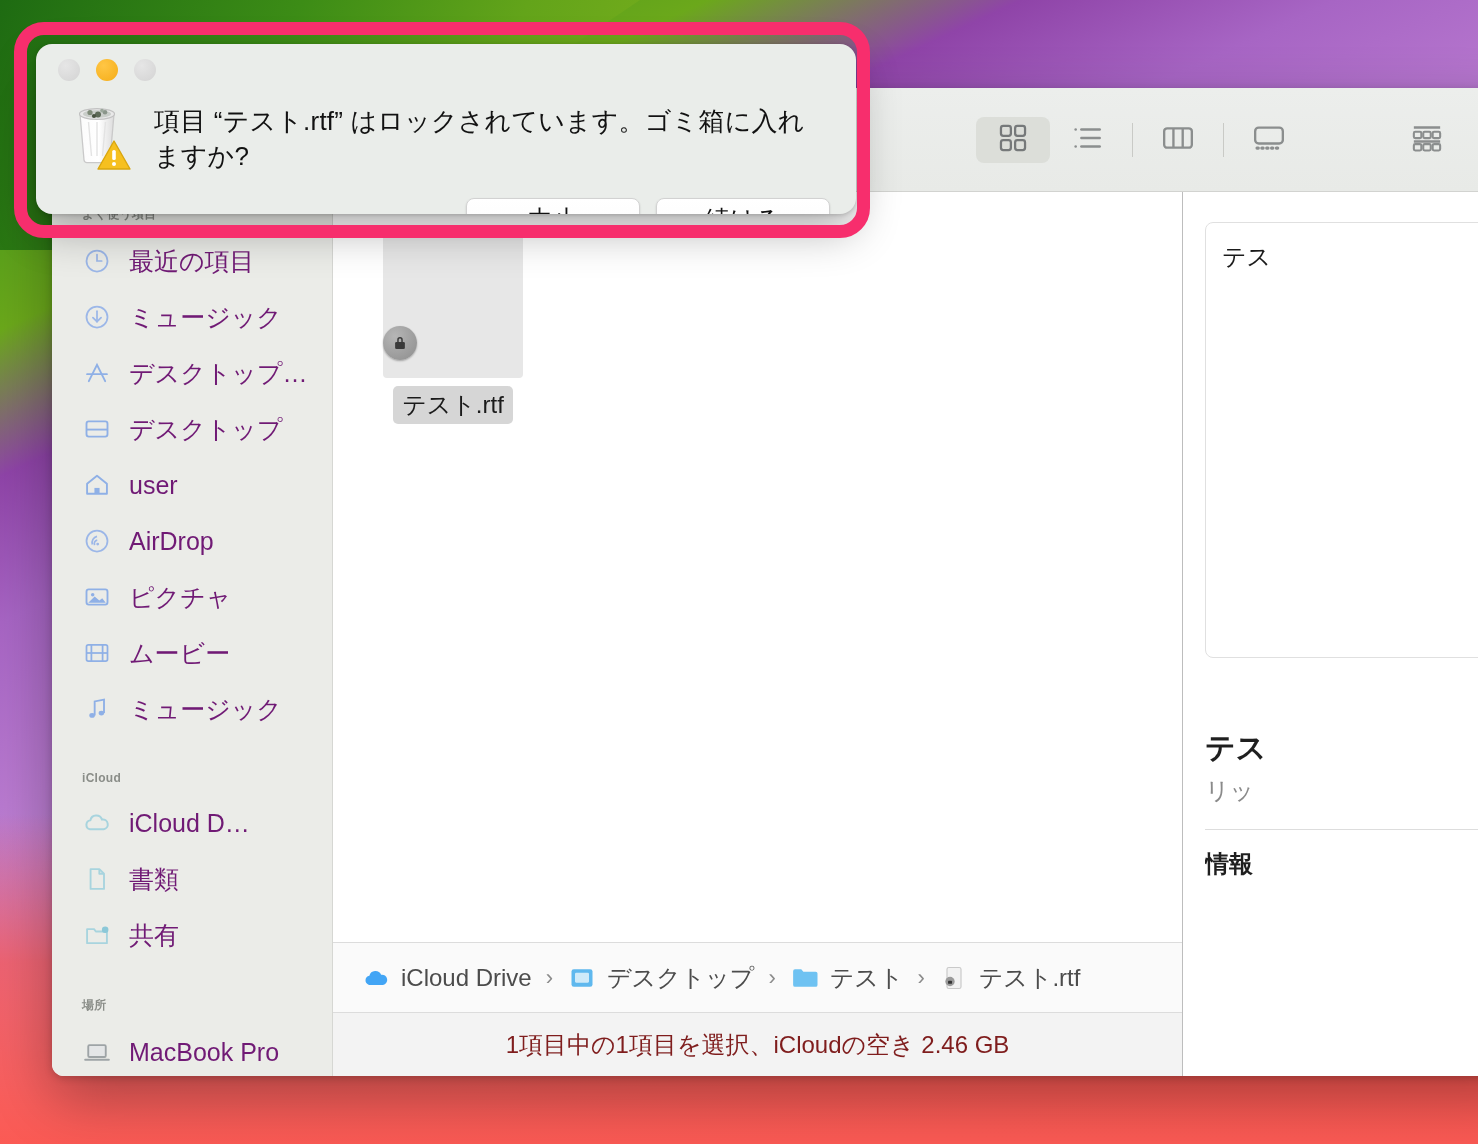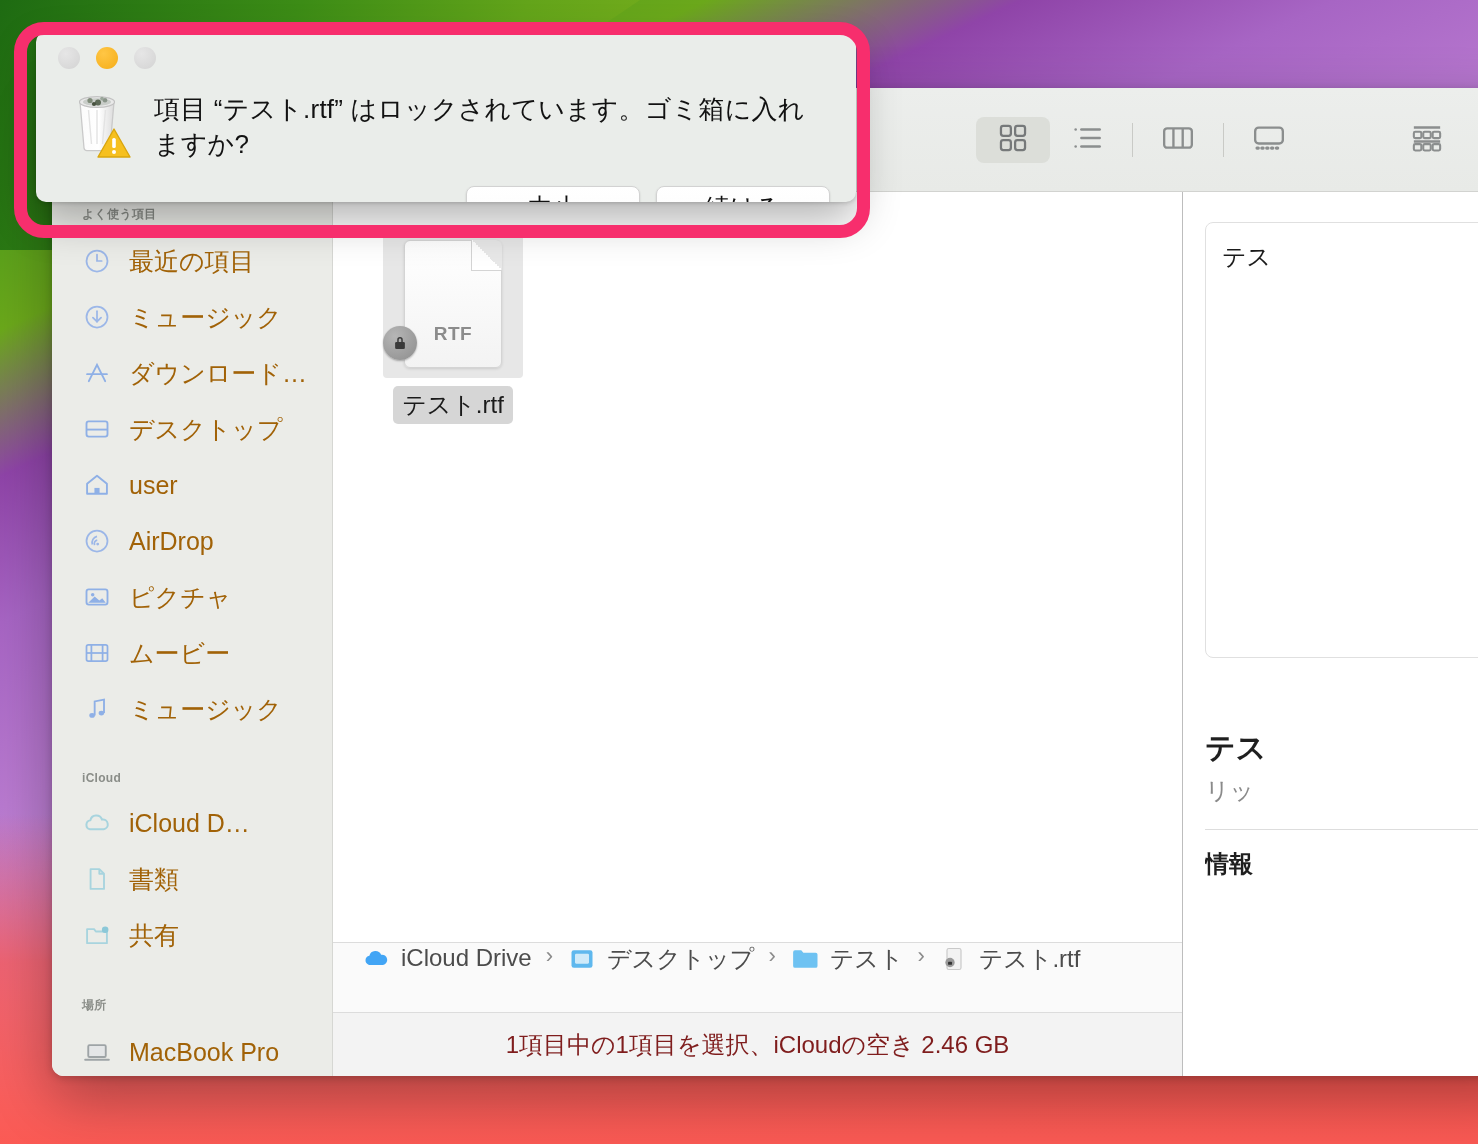--- a/index.html
+++ b/index.html
@@ -86,21 +86,21 @@
     overflow: hidden;
   }
   .sb-header {
     font-size: 12px; font-weight: bold; color: #8a8d88;
     padding: 6px 0 10px 30px; letter-spacing: .3px;
   }
   .sb-header.spaced { padding-top: 34px; }
   .sb-item {
     display: flex; align-items: center;
     height: 56px; padding-left: 30px; gap: 17px;
-    color: #a16207; font-size: 25px;
+    color: #701a75; font-size: 25px;
   }
   .sb-icon { width: 30px; height: 30px; flex: 0 0 30px; display:flex; align-items:center; justify-content:center; }
   .sb-label { white-space: nowrap; overflow: hidden; }
 
   
   #content-col { flex: 1; display: flex; flex-direction: column; min-width: 0; }
   #file-area { flex: 1; background: #ffffff; position: relative; }
 
   .file-item {
     position: absolute; left: 50px; top: 38px;
@@ -146,21 +146,21 @@
     padding: 3px 9px;
     border-radius: 5px;
     white-space: nowrap;
   }
 
   
   #path-bar {
     height: 70px; flex: 0 0 70px;
     background: #fafafa;
     border-top: 1px solid #dcdcdc;
-    display: flex; align-items: flex-start;
+    display: flex; align-items: center;
     padding-left: 28px; gap: 10px;
     font-size: 24px; color: #4c4c4c;
   }
   .crumb { display: flex; align-items: center; gap: 10px; }
   .crumb-sep { color: #8b8b8b; font-size: 22px; margin: 0 4px; }
   .crumb-ico { width: 30px; height: 30px; display:flex;align-items:center;justify-content:center; }
 
   
   #status-bar {
     height: 64px; flex: 0 0 64px;
@@ -187,24 +187,24 @@
     font-size: 24px; color:#1b1b1b;
     overflow:hidden; white-space:nowrap;
   }
   .pv-title { margin-top: 70px; font-size: 30px; font-weight: bold; color:#1f1f1f; white-space:nowrap; overflow:hidden;}
   .pv-sub { margin-top: 6px; font-size: 24px; color:#8a8a8a; white-space:nowrap; overflow:hidden;}
   .pv-sec { margin-top: 22px; padding-top: 18px; border-top: 1px solid #dddddd; font-size: 24px; font-weight:bold; color:#1f1f1f; white-space:nowrap; overflow:hidden;}
 
   
   #alert {
     position: absolute;
-    left: 36px; top: 32px;
+    left: 36px; top: 44px;
     width: 820px; height: 170px;
     background: #eaedea;
-    border-radius: 10px;
+    border-radius: 16px;
     box-shadow: 0 18px 44px rgba(0,0,0,.30), 0 1px 4px rgba(0,0,0,.18);
     overflow: hidden;
   }
   #alert-titlebar {
     height: 52px;
     display: flex; align-items: center;
     padding-left: 22px; gap: 16px;
   }
   .tl { width: 22px; height: 22px; border-radius: 50%; }
   .tl.grey   { background: radial-gradient(circle at 35% 30%, #e6e6e6, #d3d3d3); }
@@ -350,21 +350,21 @@
         <span class="sb-label">ミュージック</span>
       </div>
 
       <div class="sb-item">
         <span class="sb-icon">
           <svg width="28" height="28" viewBox="0 0 24 24" fill="none" stroke="#8fb0e6" stroke-width="1.6" stroke-linecap="round">
             <path d="M5 19 L12 5 L19 19"></path>
               <line x1="3.5" y1="13" x2="20.5" y2="13"></line>
           </svg>
         </span>
-        <span class="sb-label">ダウンロード…</span>
+        <span class="sb-label">デスクトップ…</span>
       </div>
 
       <div class="sb-item">
         <span class="sb-icon">
           <svg width="28" height="28" viewBox="0 0 24 24" fill="none" stroke="#8fb0e6" stroke-width="1.6">
             <rect x="3" y="5.5" width="18" height="13" rx="2"></rect>
               <line x1="3" y1="12.5" x2="21" y2="12.5"></line>
           </svg>
         </span>
         <span class="sb-label">デスクトップ</span>
@@ -468,23 +468,20 @@
         </span>
         <span class="sb-label">MacBook Pro</span>
       </div>
     </div>
 
     <div id="content-col">
 
       <div id="file-area">
         <div class="file-item">
           <div class="file-thumb">
-            <div class="doc-icon">
-              <span class="doc-kind">RTF</span>
-            </div>
             <span class="lock-badge">
               <svg width="18" height="18" viewBox="0 0 24 24" fill="#3a3a3a">
                 <rect x="5.5" y="10.5" width="13" height="9.5" rx="1.8"></rect>
                 <path d="M8.3 10.5 V7.6 a3.7 3.7 0 0 1 7.4 0 V10.5 h-2 V7.6 a1.7 1.7 0 0 0 -3.4 0 V10.5 Z"></path>
               </svg>
             </span>
           </div>
           <div class="file-name">テスト.rtf</div>
         </div>
       </div>

